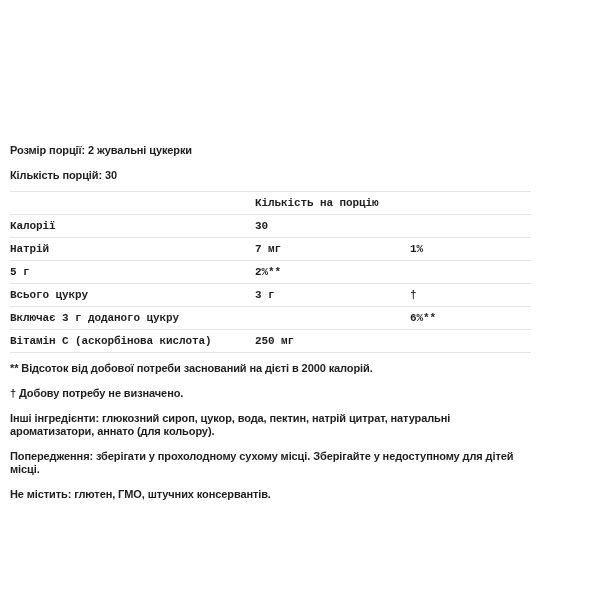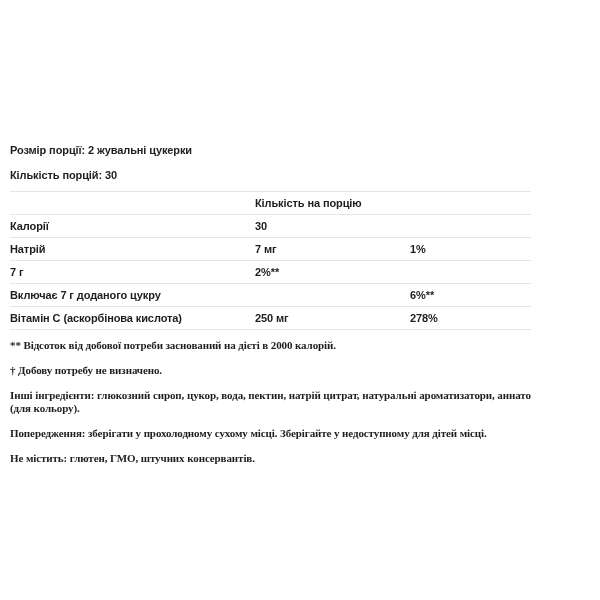--- a/index.html
+++ b/index.html
@@ -35,24 +35,24 @@
   .nrow {
     display: grid;
     grid-template-columns: 245px 155px 1fr;
     height: 22px;
     align-items: center;
     border-bottom: 1px solid #e4e4e4;
   }
   .cell {
     white-space: nowrap;
     overflow: hidden;
+    font-family: Liberation Mono, monospace;
   }
   .notes {
     margin-top: 9px;
-    font-family: Liberation Serif, serif;
   }
   .note {
     margin: 0 0 12px 0;
     line-height: 13px;
   }
 </style>
 </head>
 <body>
 
 <div class="page">
@@ -72,35 +72,39 @@
       <div class="cell"></div>
     </div>
 
     <div class="nrow">
       <div class="cell">Натрій</div>
       <div class="cell">7 мг</div>
       <div class="cell">1%</div>
     </div>
 
     <div class="nrow">
-      <div class="cell">7 г</div>
+      <div class="cell">5 г</div>
       <div class="cell">2%**</div>
     </div>
 
+    <div class="nrow">
+      <div class="cell">Всього цукру</div>
+      <div class="cell">3 г</div>
+      <div class="cell">†</div>
+    </div>
 
     <div class="nrow">
-      <div class="cell">Включає 7 г доданого цукру</div>
+      <div class="cell">Включає 3 г доданого цукру</div>
       <div class="cell"></div>
       <div class="cell">6%**</div>
     </div>
 
     <div class="nrow">
       <div class="cell">Вітамін C (аскорбінова кислота)</div>
       <div class="cell">250 мг</div>
-      <div class="cell">278%</div>
     </div>
   </div>
 
   <div class="notes">
     <p class="note">** Відсоток від добової потреби заснований на дієті в 2000 калорій.</p>
     <p class="note">† Добову потребу не визначено.</p>
     <p class="note">Інші інгредієнти: глюкозний сироп, цукор, вода, пектин, натрій цитрат, натуральні ароматизатори, аннато (для кольору).</p>
     <p class="note">Попередження: зберігати у прохолодному сухому місці. Зберігайте у недоступному для дітей місці.</p>
     <p class="note">Не містить: глютен, ГМО, штучних консервантів.</p>
   </div>

